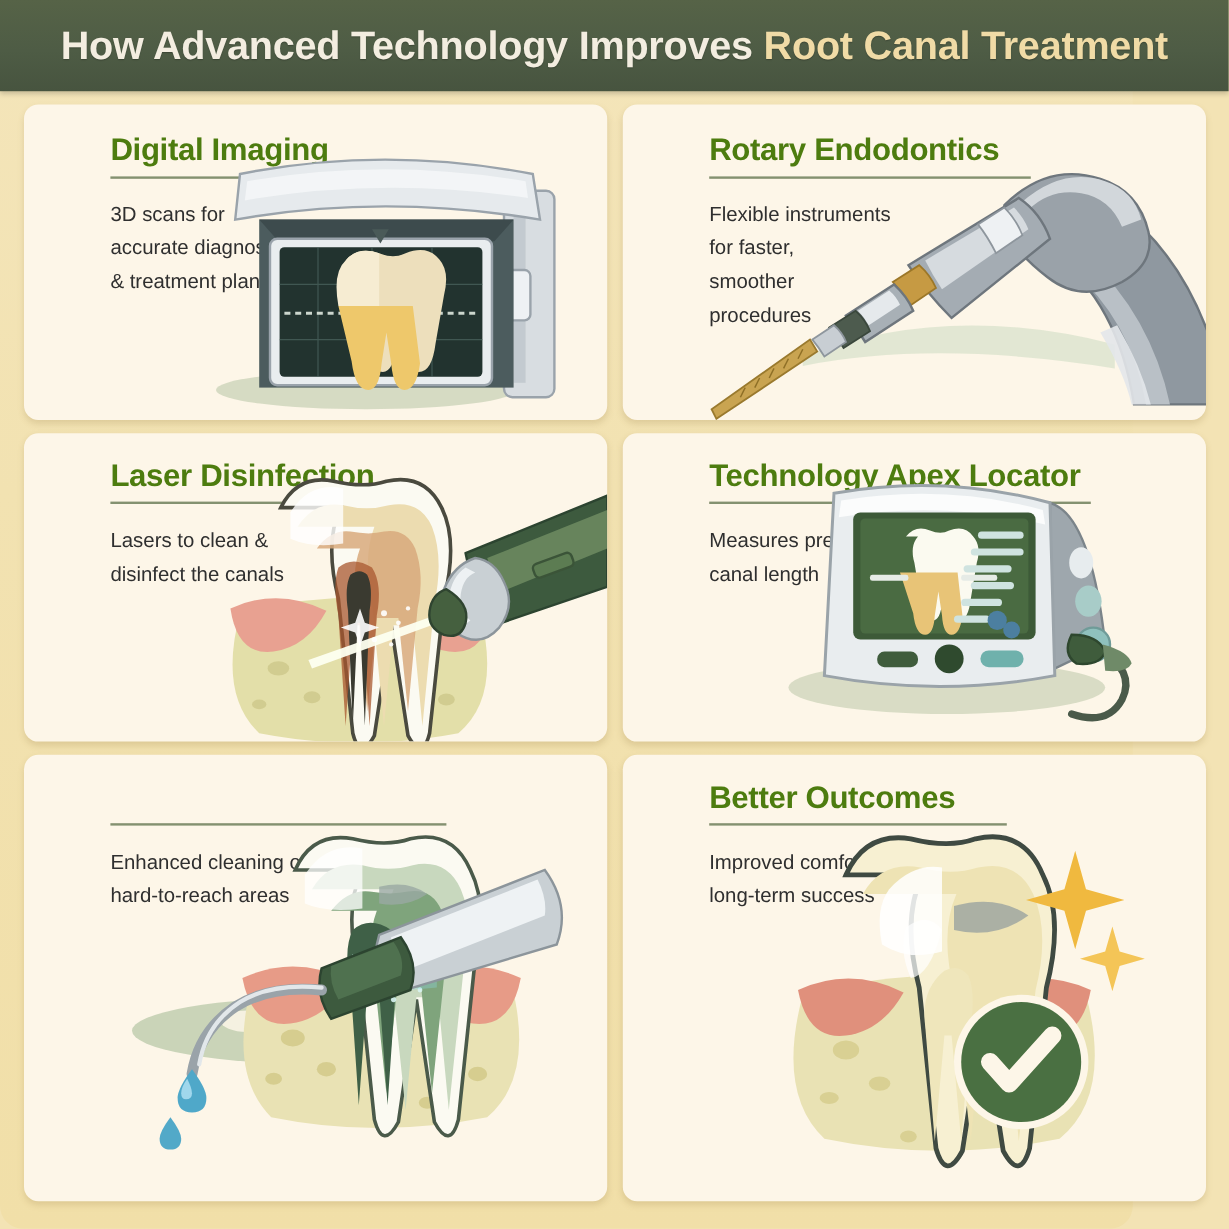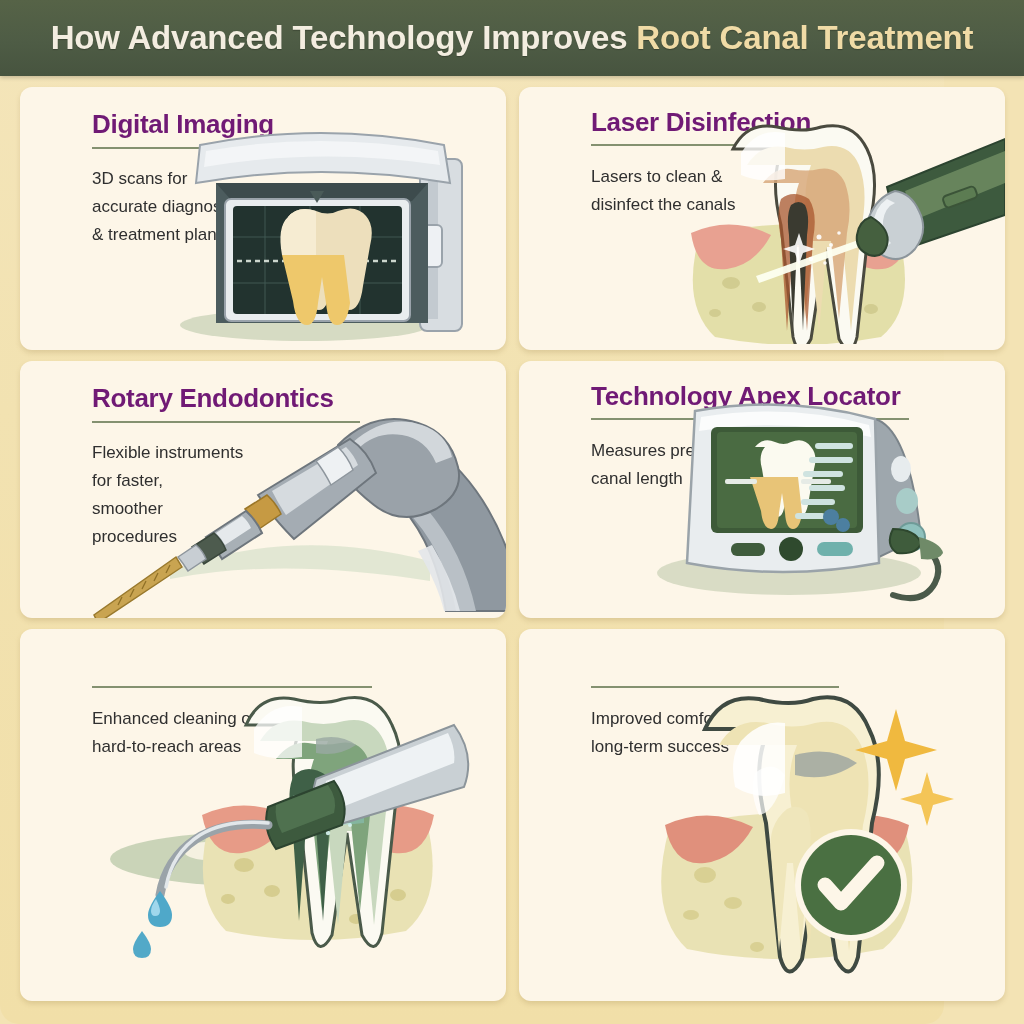--- a/index.html
+++ b/index.html
@@ -32,21 +32,21 @@
     display:grid;grid-template-columns:486px 486px;grid-template-rows:263px 257px 372px;
     column-gap:13px;row-gap:11px;
   }
   .card{
     position:relative;background:#fdf6e8;border-radius:12px;
     box-shadow:0 3px 5px rgba(150,125,70,.22);
     overflow:hidden;
   }
   .card-title{
     position:absolute;left:72px;top:22px;
-    font-size:26px;font-weight:700;color:#701a75;
+    font-size:26px;font-weight:700;color:#4d7c0f;
     letter-spacing:-.3px;white-space:nowrap;
     font-family:"Liberation Sans", sans-serif;
   }
   .card-title.r2{top:20px;}
   .title-rule{
     position:absolute;left:72px;height:2px;background:#6e7f5a;opacity:.85;
   }
   .card-body{
     position:absolute;left:72px;
     font-size:17px;line-height:1.65;color:#2f2f2f;
@@ -104,20 +104,63 @@
           <path d="M268 130 q10 -12 28 -6 q12 5 22 0 q18 -7 28 5 q9 10 4 30 l-7 40 q-3 24 -14 24 q-9 0 -11 -22 l-4 -26 l-4 26 q-2 22 -11 22 q-11 0 -14 -24 l-7 -40 q-5 -19 2 -29 z" fill="#eddfbc"></path>
           <path d="M262 168 l62 0 l6 48 q-3 22 -13 22 q-9 0 -11 -22 l-4 -26 l-4 26 q-2 22 -11 22 q-11 0 -14 -24 z" fill="#eec86b"></path>
           <path d="M268 130 q10 -12 28 -6 l0 44 l-34 0 q-5 -28 6 -38 z" fill="#f6ecd2"></path>
 
           <path d="M290 104 l14 0 l-7 12 z" fill="#4a5a58"></path>
         </svg>
       </div>
     </div>
 
     <div class="card">
+      <div class="card-title">Rotary Endodontics</div>
+      <div class="title-rule" style="top:60px;width:268px;"></div>
+      <div class="card-body" style="top:78px;width:190px;">Flexible instruments
+for faster,
+smoother
+procedures</div>
+      <div class="art">
+        <svg width="486" height="263" viewBox="0 0 486 263">
+          <path d="M150 210 q120 -46 260 -10 l0 20 q-150 -24 -260 -2 z" fill="#dbe3cd" opacity=".8"></path>
+
+          <path d="M330 96 L486 40 L486 250 L372 250 q-24 -60 -42 -104 z" fill="none"></path>
+          <path d="M352 120 q60 40 74 130 l78 0 q-22 -116 -96 -168 z" fill="#8f98a0" stroke="#6e767d" stroke-width="2"></path>
+          <path d="M372 136 q52 44 64 114 l20 0 q-16 -74 -70 -124 z" fill="#b9c0c6"></path>
+          <path d="M398 190 q20 34 26 60 l16 0 q-8 -32 -28 -66 z" fill="#e3e7ea" opacity=".9"></path>
+
+          <path d="M318 84 q36 -36 80 -22 q32 10 40 44 q6 26 -22 42 q-34 18 -62 -4 q-42 -32 -36 -60 z" fill="#9aa2a9" stroke="#6e767d" stroke-width="2"></path>
+          <path d="M332 82 q34 -30 70 -18 q24 8 30 32 l-16 6 q-10 -24 -34 -28 q-26 -4 -44 14 z" fill="#d2d7db"></path>
+
+          <path d="M238 134 L330 78 q18 12 26 34 l-82 66 q-22 -22 -36 -44 z" fill="#a4acb3" stroke="#6e767d" stroke-width="2"></path>
+          <path d="M252 130 L326 86 q8 8 12 18 l-72 50 q-8 -12 -14 -24 z" fill="#d6dbdf"></path>
+
+          <path d="M296 100 l22 -14 q10 10 15 23 l-22 15 q-7 -14 -15 -24 z" fill="#eef1f3" stroke="#8e969d" stroke-width="1.5"></path>
+
+          <path d="M225 148 l22 -14 q9 8 14 19 l-22 15 q-7 -12 -14 -20 z" fill="#c69a43" stroke="#9c7728" stroke-width="1.5"></path>
+
+          <path d="M186 176 l40 -26 q11 10 16 22 l-40 26 q-8 -13 -16 -22 z" fill="#a8b0b6" stroke="#6e767d" stroke-width="2"></path>
+          <path d="M196 172 l26 -17 q6 5 9 12 l-26 17 q-4 -7 -9 -12 z" fill="#e5e9ec"></path>
+          <path d="M172 186 l22 -14 q8 7 12 17 l-22 14 q-6 -10 -12 -17 z" fill="#4d5b4e" stroke="#3a473c" stroke-width="1.5"></path>
+          <path d="M158 196 l18 -12 q7 6 10 14 l-18 12 q-5 -8 -10 -14 z" fill="#c8ced3" stroke="#8e969d" stroke-width="1.5"></path>
+
+          <path d="M162 206 L78 262 l-4 -8 L156 196 z" fill="#c9a451" stroke="#9a7a2e" stroke-width="1.5"></path>
+          <g stroke="#8e6f26" stroke-width="1.2">
+            <line x1="150" y1="204" x2="146" y2="212"></line>
+            <line x1="138" y1="212" x2="134" y2="220"></line>
+            <line x1="126" y1="220" x2="122" y2="228"></line>
+            <line x1="114" y1="228" x2="110" y2="236"></line>
+            <line x1="102" y1="236" x2="98" y2="244"></line>
+          </g>
+        </svg>
+      </div>
+    </div>
+
+    <div class="card">
       <div class="card-title r2">Laser Disinfection</div>
       <div class="title-rule" style="top:57px;width:268px;"></div>
       <div class="card-body" style="top:76px;width:210px;">Lasers to clean &amp;
 disinfect the canals</div>
       <div class="art">
         <svg width="486" height="257" viewBox="0 0 486 257">
 
           <path d="M180 150 q100 -26 200 0 q18 70 -18 100 q-84 16 -166 0 q-34 -32 -16 -100 z" fill="#e3dfa9"></path>
           <g fill="#cfc98c" opacity=".85">
             <ellipse cx="212" cy="196" rx="9" ry="6"></ellipse>
@@ -147,63 +190,20 @@
               <circle cx="306" cy="176" r="1.8"></circle>
             <circle cx="320" cy="146" r="1.8"></circle>
           </g>
 
           <path d="M368 100 L486 52 L486 128 L392 160 q-18 -28 -24 -60 z" fill="#3d5a3e" stroke="#2c4430" stroke-width="2"></path>
           <path d="M386 104 L486 64 L486 96 L398 132 q-8 -16 -12 -28 z" fill="#6e8c62" opacity=".85"></path>
           <rect x="424" y="104" width="34" height="12" rx="4" fill="#5c7c52" stroke="#3b5438" stroke-width="2" transform="rotate(-20 441 110)"></rect>
           <path d="M376 104 q-18 6 -26 26 q-8 22 10 36 q20 14 36 -4 q14 -18 4 -38 q-8 -18 -24 -20 z" fill="#c9d0d4" stroke="#8c959b" stroke-width="2"></path>
           <path d="M368 112 q-12 8 -14 26 q-2 16 10 24 l8 -6 q-10 -8 -8 -22 q2 -14 12 -18 z" fill="#edf1f3"></path>
           <path d="M352 130 q-12 4 -14 18 q-2 14 12 20 q14 4 18 -10 q4 -16 -16 -28 z" fill="#45603f" stroke="#2f4430" stroke-width="2"></path>
-        </svg>
-      </div>
-    </div>
-
-    <div class="card">
-      <div class="card-title">Rotary Endodontics</div>
-      <div class="title-rule" style="top:60px;width:268px;"></div>
-      <div class="card-body" style="top:78px;width:190px;">Flexible instruments
-for faster,
-smoother
-procedures</div>
-      <div class="art">
-        <svg width="486" height="263" viewBox="0 0 486 263">
-          <path d="M150 210 q120 -46 260 -10 l0 20 q-150 -24 -260 -2 z" fill="#dbe3cd" opacity=".8"></path>
-
-          <path d="M330 96 L486 40 L486 250 L372 250 q-24 -60 -42 -104 z" fill="none"></path>
-          <path d="M352 120 q60 40 74 130 l78 0 q-22 -116 -96 -168 z" fill="#8f98a0" stroke="#6e767d" stroke-width="2"></path>
-          <path d="M372 136 q52 44 64 114 l20 0 q-16 -74 -70 -124 z" fill="#b9c0c6"></path>
-          <path d="M398 190 q20 34 26 60 l16 0 q-8 -32 -28 -66 z" fill="#e3e7ea" opacity=".9"></path>
-
-          <path d="M318 84 q36 -36 80 -22 q32 10 40 44 q6 26 -22 42 q-34 18 -62 -4 q-42 -32 -36 -60 z" fill="#9aa2a9" stroke="#6e767d" stroke-width="2"></path>
-          <path d="M332 82 q34 -30 70 -18 q24 8 30 32 l-16 6 q-10 -24 -34 -28 q-26 -4 -44 14 z" fill="#d2d7db"></path>
-
-          <path d="M238 134 L330 78 q18 12 26 34 l-82 66 q-22 -22 -36 -44 z" fill="#a4acb3" stroke="#6e767d" stroke-width="2"></path>
-          <path d="M252 130 L326 86 q8 8 12 18 l-72 50 q-8 -12 -14 -24 z" fill="#d6dbdf"></path>
-
-          <path d="M296 100 l22 -14 q10 10 15 23 l-22 15 q-7 -14 -15 -24 z" fill="#eef1f3" stroke="#8e969d" stroke-width="1.5"></path>
-
-          <path d="M225 148 l22 -14 q9 8 14 19 l-22 15 q-7 -12 -14 -20 z" fill="#c69a43" stroke="#9c7728" stroke-width="1.5"></path>
-
-          <path d="M186 176 l40 -26 q11 10 16 22 l-40 26 q-8 -13 -16 -22 z" fill="#a8b0b6" stroke="#6e767d" stroke-width="2"></path>
-          <path d="M196 172 l26 -17 q6 5 9 12 l-26 17 q-4 -7 -9 -12 z" fill="#e5e9ec"></path>
-          <path d="M172 186 l22 -14 q8 7 12 17 l-22 14 q-6 -10 -12 -17 z" fill="#4d5b4e" stroke="#3a473c" stroke-width="1.5"></path>
-          <path d="M158 196 l18 -12 q7 6 10 14 l-18 12 q-5 -8 -10 -14 z" fill="#c8ced3" stroke="#8e969d" stroke-width="1.5"></path>
-
-          <path d="M162 206 L78 262 l-4 -8 L156 196 z" fill="#c9a451" stroke="#9a7a2e" stroke-width="1.5"></path>
-          <g stroke="#8e6f26" stroke-width="1.2">
-            <line x1="150" y1="204" x2="146" y2="212"></line>
-            <line x1="138" y1="212" x2="134" y2="220"></line>
-            <line x1="126" y1="220" x2="122" y2="228"></line>
-            <line x1="114" y1="228" x2="110" y2="236"></line>
-            <line x1="102" y1="236" x2="98" y2="244"></line>
-          </g>
         </svg>
       </div>
     </div>
 
     <div class="card">
       <div class="card-title r2">Technology Apex Locator</div>
       <div class="title-rule" style="top:57px;width:318px;"></div>
       <div class="card-body" style="top:76px;width:200px;">Measures precise
 canal length</div>
       <div class="art">
@@ -301,20 +301,21 @@
           <path d="M248 194 q-42 -4 -68 12 q-28 18 -34 52" fill="none" stroke="#e2e7ea" stroke-width="3.5" stroke-linecap="round"></path>
 
           <path d="M140 262 q12 16 12 24 q0 12 -12 12 q-12 0 -12 -12 q0 -8 12 -24 z" fill="#4fa8c9"></path>
           <path d="M136 270 q4 8 4 12 q0 5 -5 5 q-4 0 -4 -5 q0 -5 5 -12 z" fill="#a8dcef" opacity=".9"></path>
           <path d="M122 302 q9 12 9 18 q0 9 -9 9 q-9 0 -9 -9 q0 -6 9 -18 z" fill="#52a9c8"></path>
         </svg>
       </div>
     </div>
 
     <div class="card">
+      <div class="card-title r2">Better Outcomes</div>
       <div class="title-rule" style="top:57px;width:248px;"></div>
       <div class="card-body" style="top:76px;width:210px;">Improved comfort &amp;
 long-term success</div>
       <div class="art">
         <svg width="486" height="372" viewBox="0 0 486 372">
 
           <path d="M150 200 q120 -32 236 0 q22 84 -22 120 q-100 20 -196 0 q-40 -38 -18 -120 z" fill="#e9e2b4"></path>
           <g fill="#d8cf90" opacity=".9">
             <ellipse cx="186" cy="246" rx="11" ry="8"></ellipse>
               <ellipse cx="214" cy="274" rx="9" ry="6"></ellipse>

